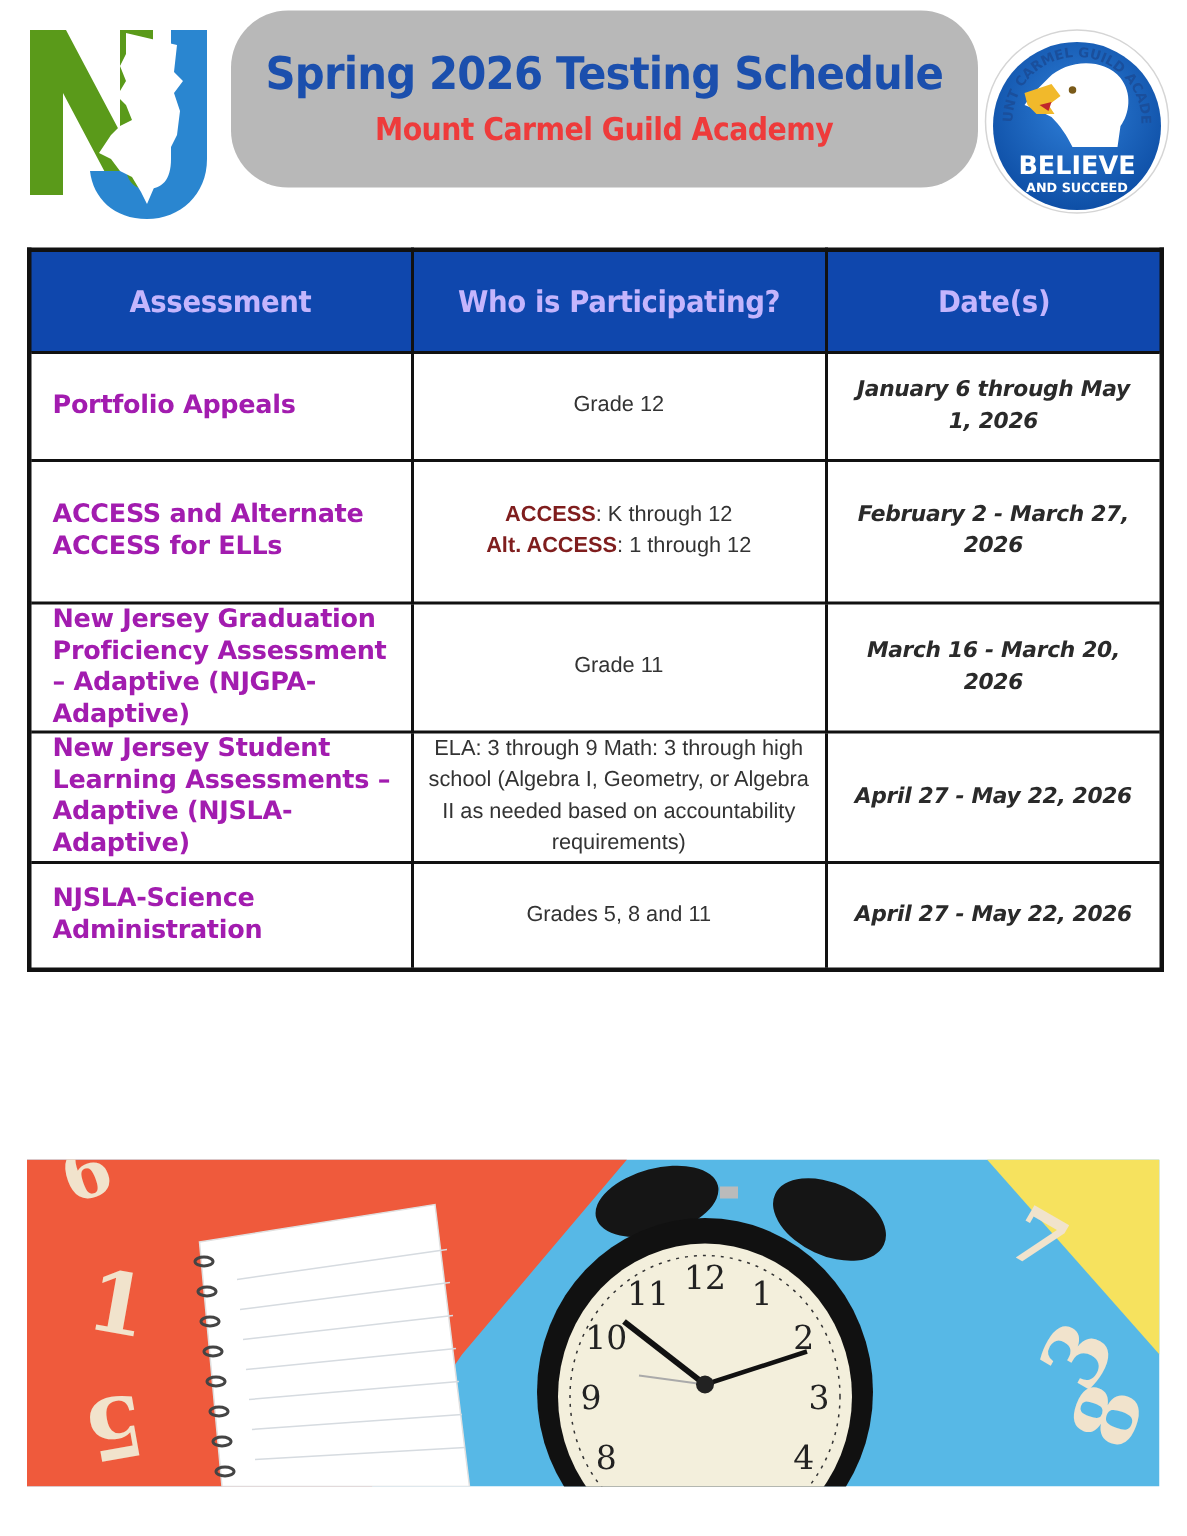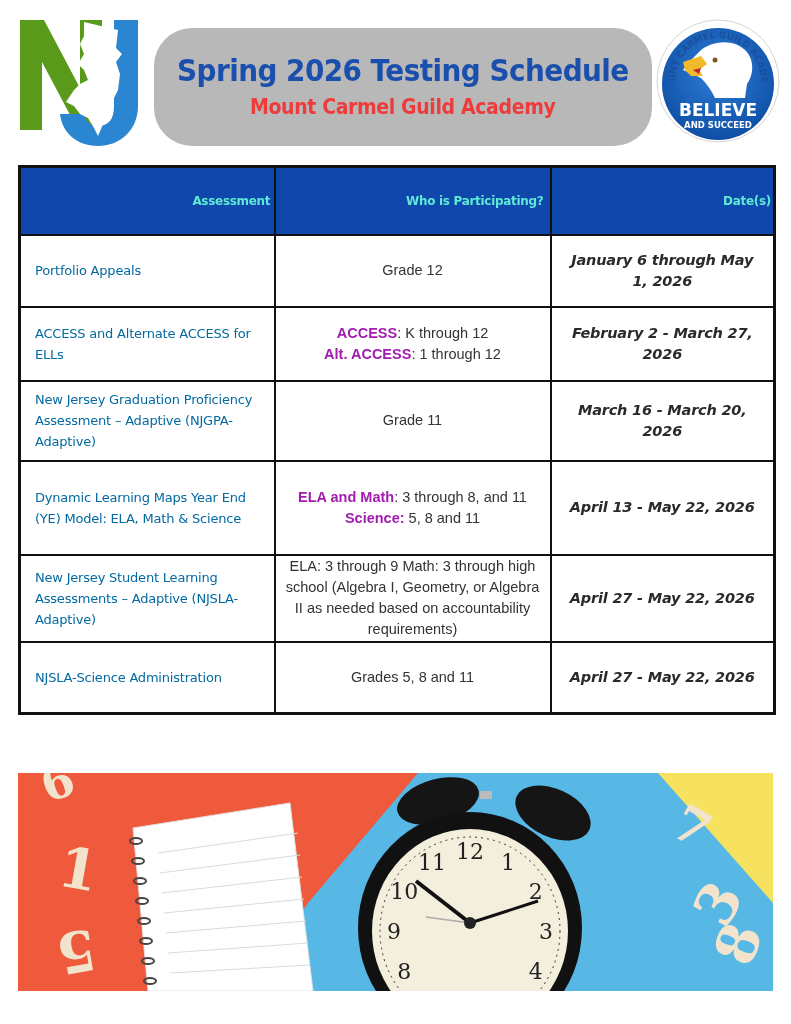--- a/index.html
+++ b/index.html
@@ -2,21 +2,21 @@
 <html><head>
 <meta charset="utf-8">
 <style>
   * { box-sizing: border-box; margin: 0; padding: 0; }
   html, body { width: 791px; height: 1024px; background: #ffffff; overflow: hidden; }
   body { position: relative; font-family: "Liberation Sans", sans-serif; color: #1f1f1f; }
 
   
   .nj-logo { position: absolute; left: 18px; top: 18px; width: 124px; height: 128px; }
   .title-pill {
-    position: absolute; left: 154px; top: 28px; width: 498px; height: 118px;
+    position: absolute; left: 154px; top: 7px; width: 498px; height: 118px;
     background: #b8b8b8; border-radius: 38px;
     display: flex; flex-direction: column; align-items: center; justify-content: center;
   }
   .title-main {
     font-family: "DejaVu Sans", sans-serif; font-weight: bold;
     font-size: 30px; color: #1b4fad; letter-spacing: -0.6px; line-height: 38px;
     transform: scaleX(0.93);
   }
   .title-sub {
     font-family: "DejaVu Sans", sans-serif; font-weight: bold;
@@ -26,37 +26,37 @@
   .eagle-logo { position: absolute; left: 655px; top: 18px; width: 126px; height: 126px; }
 
   
   .schedule {
     position: absolute; left: 18px; top: 165px; width: 755px;
     border-collapse: collapse; table-layout: fixed;
     border: 3px solid #111;
   }
   .schedule th, .schedule td { border: 2px solid #111; }
   .schedule th {
-    background: #0f47ad; color: #5eead4; height: 68px;
-    font-family: "DejaVu Sans", sans-serif; font-weight: bold; font-size: 13px;
-    letter-spacing: -0.3px; text-align: right;
+    background: #0f47ad; color: #c4b5fd; height: 68px;
+    font-family: "DejaVu Sans", sans-serif; font-weight: bold; font-size: 20px;
+    letter-spacing: -0.3px; text-align: center;
   }
   .schedule th span { display: inline-block; transform: scaleX(0.92); }
   .schedule td { vertical-align: middle; }
   .c-assess {
-    padding: 0 10px 0 14px; font-family: "DejaVu Sans", sans-serif; font-weight: normal;
-    font-size: 13px; line-height: 21px; color: #0369a1; letter-spacing: -0.2px;
+    padding: 0 10px 0 14px; font-family: "DejaVu Sans", sans-serif; font-weight: bold;
+    font-size: 17px; line-height: 21px; color: #a21caf; letter-spacing: -0.2px;
   }
   .c-who { text-align: center; font-size: 14.5px; line-height: 21px; color: #333; padding: 0 8px; margin-left: 37px; }
-  .c-who b { font-weight: bold; color: #a21caf; }
+  .c-who b { font-weight: bold; color: #7f1d1d; }
   .c-date {
     text-align: center; font-family: "DejaVu Sans", sans-serif; font-weight: bold;
     font-size: 14.5px; line-height: 21px; color: #2a2a2a; padding: 0 10px; letter-spacing: -0.2px; font-style: italic;
   }
-  .r1 { height: 72px; } .r2 { height: 74px; } .r3 { height: 80px; }
+  .r1 { height: 72px; } .r2 { height: 95px; } .r3 { height: 80px; }
   .r4 { height: 94px; } .r5 { height: 87px; } .r6 { height: 72px; }
 
   
   .photo { position: absolute; left: 18px; top: 773px; width: 755px; height: 218px; overflow: hidden; }
 </style>
 </head>
 <body>
 
 <svg class="nj-logo" viewBox="0 0 124 128">
 
@@ -122,28 +122,20 @@
           <div><b>Alt. ACCESS</b><span>: 1 through 12</span></div>
         </td>
         <td class="c-date">February 2 - March 27, 2026</td>
       </tr>
       <tr class="r3">
         <td class="c-assess">New Jersey Graduation Proficiency Assessment – Adaptive (NJGPA-Adaptive)</td>
         <td class="c-who">
           <div><span>Grade 11</span></div>
         </td>
         <td class="c-date">March 16 - March 20, 2026</td>
-      </tr>
-      <tr class="r4">
-        <td class="c-assess">Dynamic Learning Maps Year End (YE) Model: ELA, Math &amp; Science</td>
-        <td class="c-who">
-          <div><b>ELA and Math</b><span>: 3 through 8, and 11</span></div>
-          <div><b>Science:</b><span> 5, 8 and 11</span></div>
-        </td>
-        <td class="c-date">April 13 - May 22, 2026</td>
       </tr>
       <tr class="r5">
         <td class="c-assess">New Jersey Student Learning Assessments – Adaptive (NJSLA-Adaptive)</td>
         <td class="c-who">
           <div><span>ELA: 3 through 9 Math: 3 through high school (Algebra I, Geometry, or Algebra II as needed based on accountability requirements)</span></div>
         </td>
         <td class="c-date">April 27 - May 22, 2026</td>
       </tr>
       <tr class="r6">
         <td class="c-assess">NJSLA-Science Administration</td>

